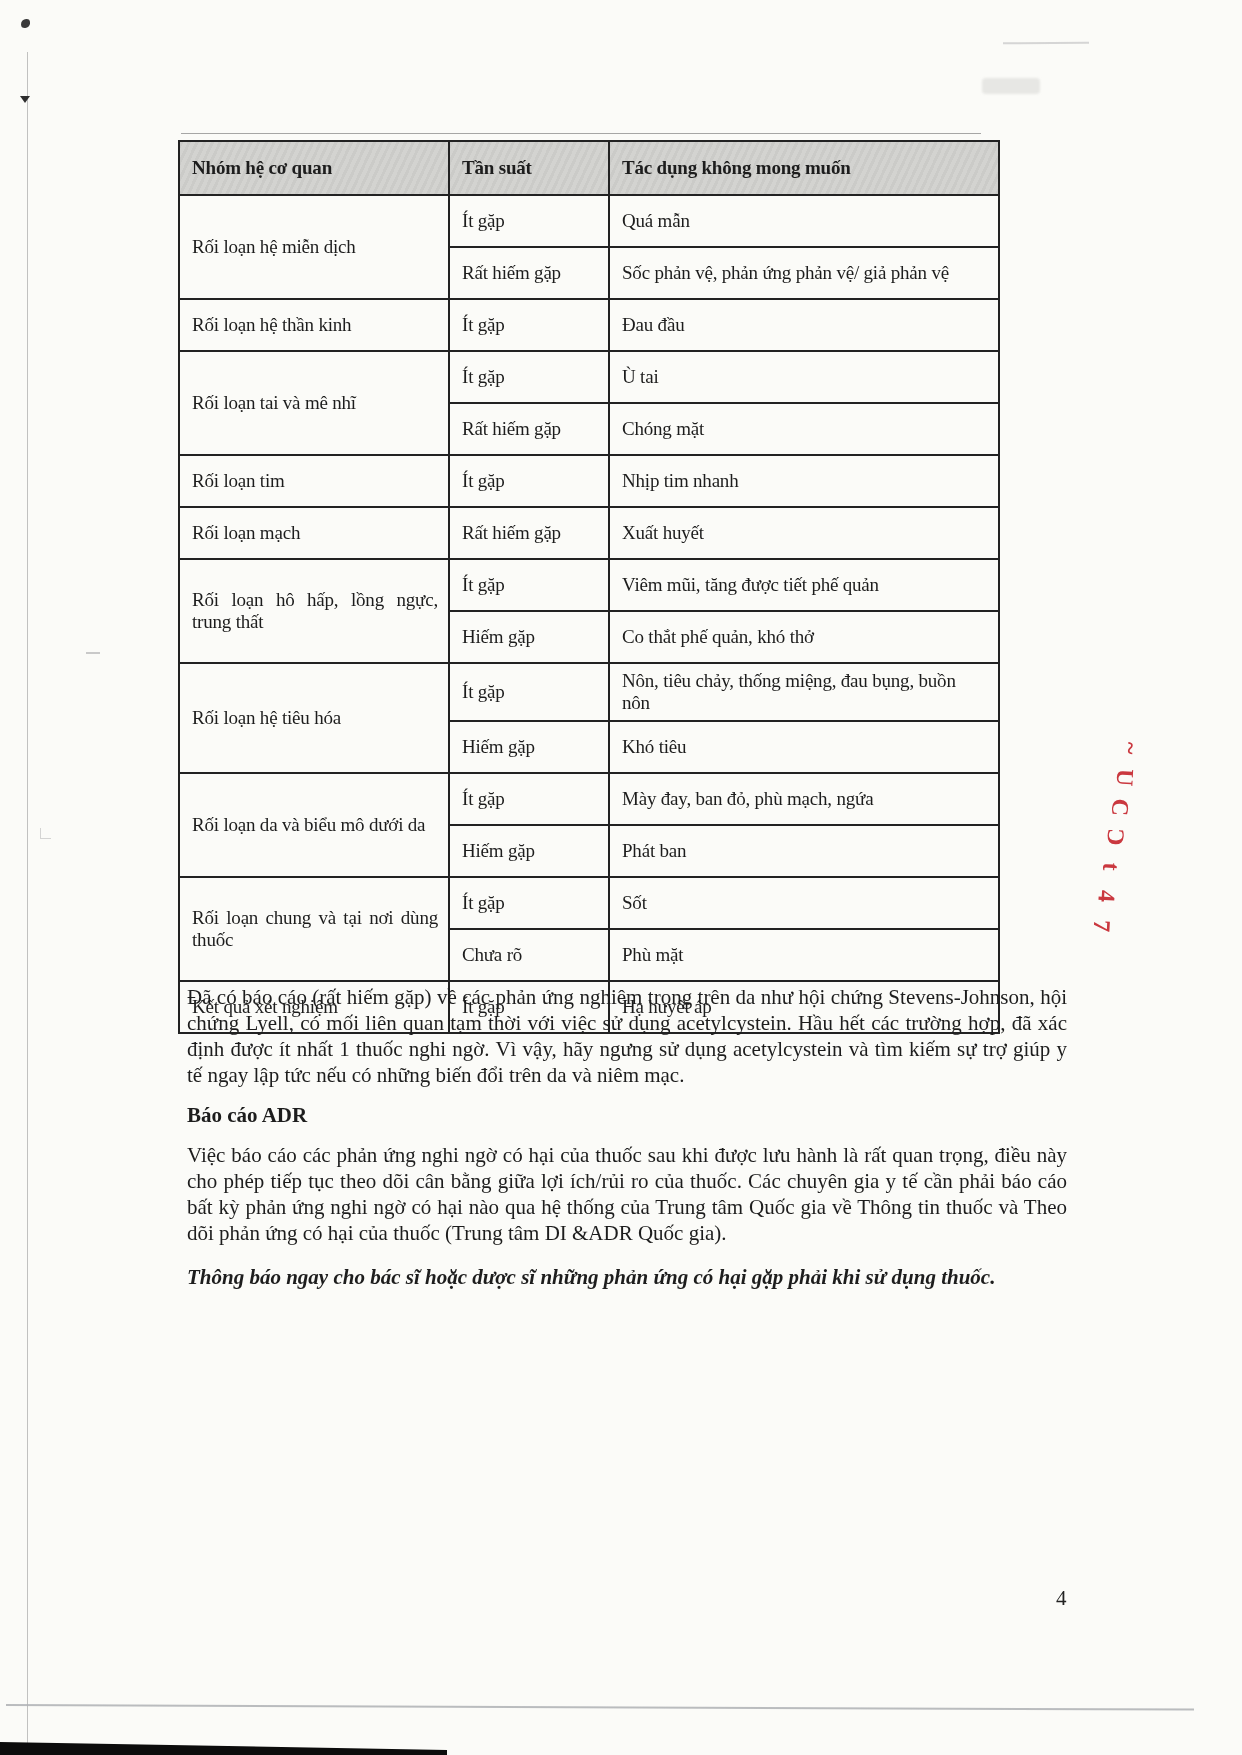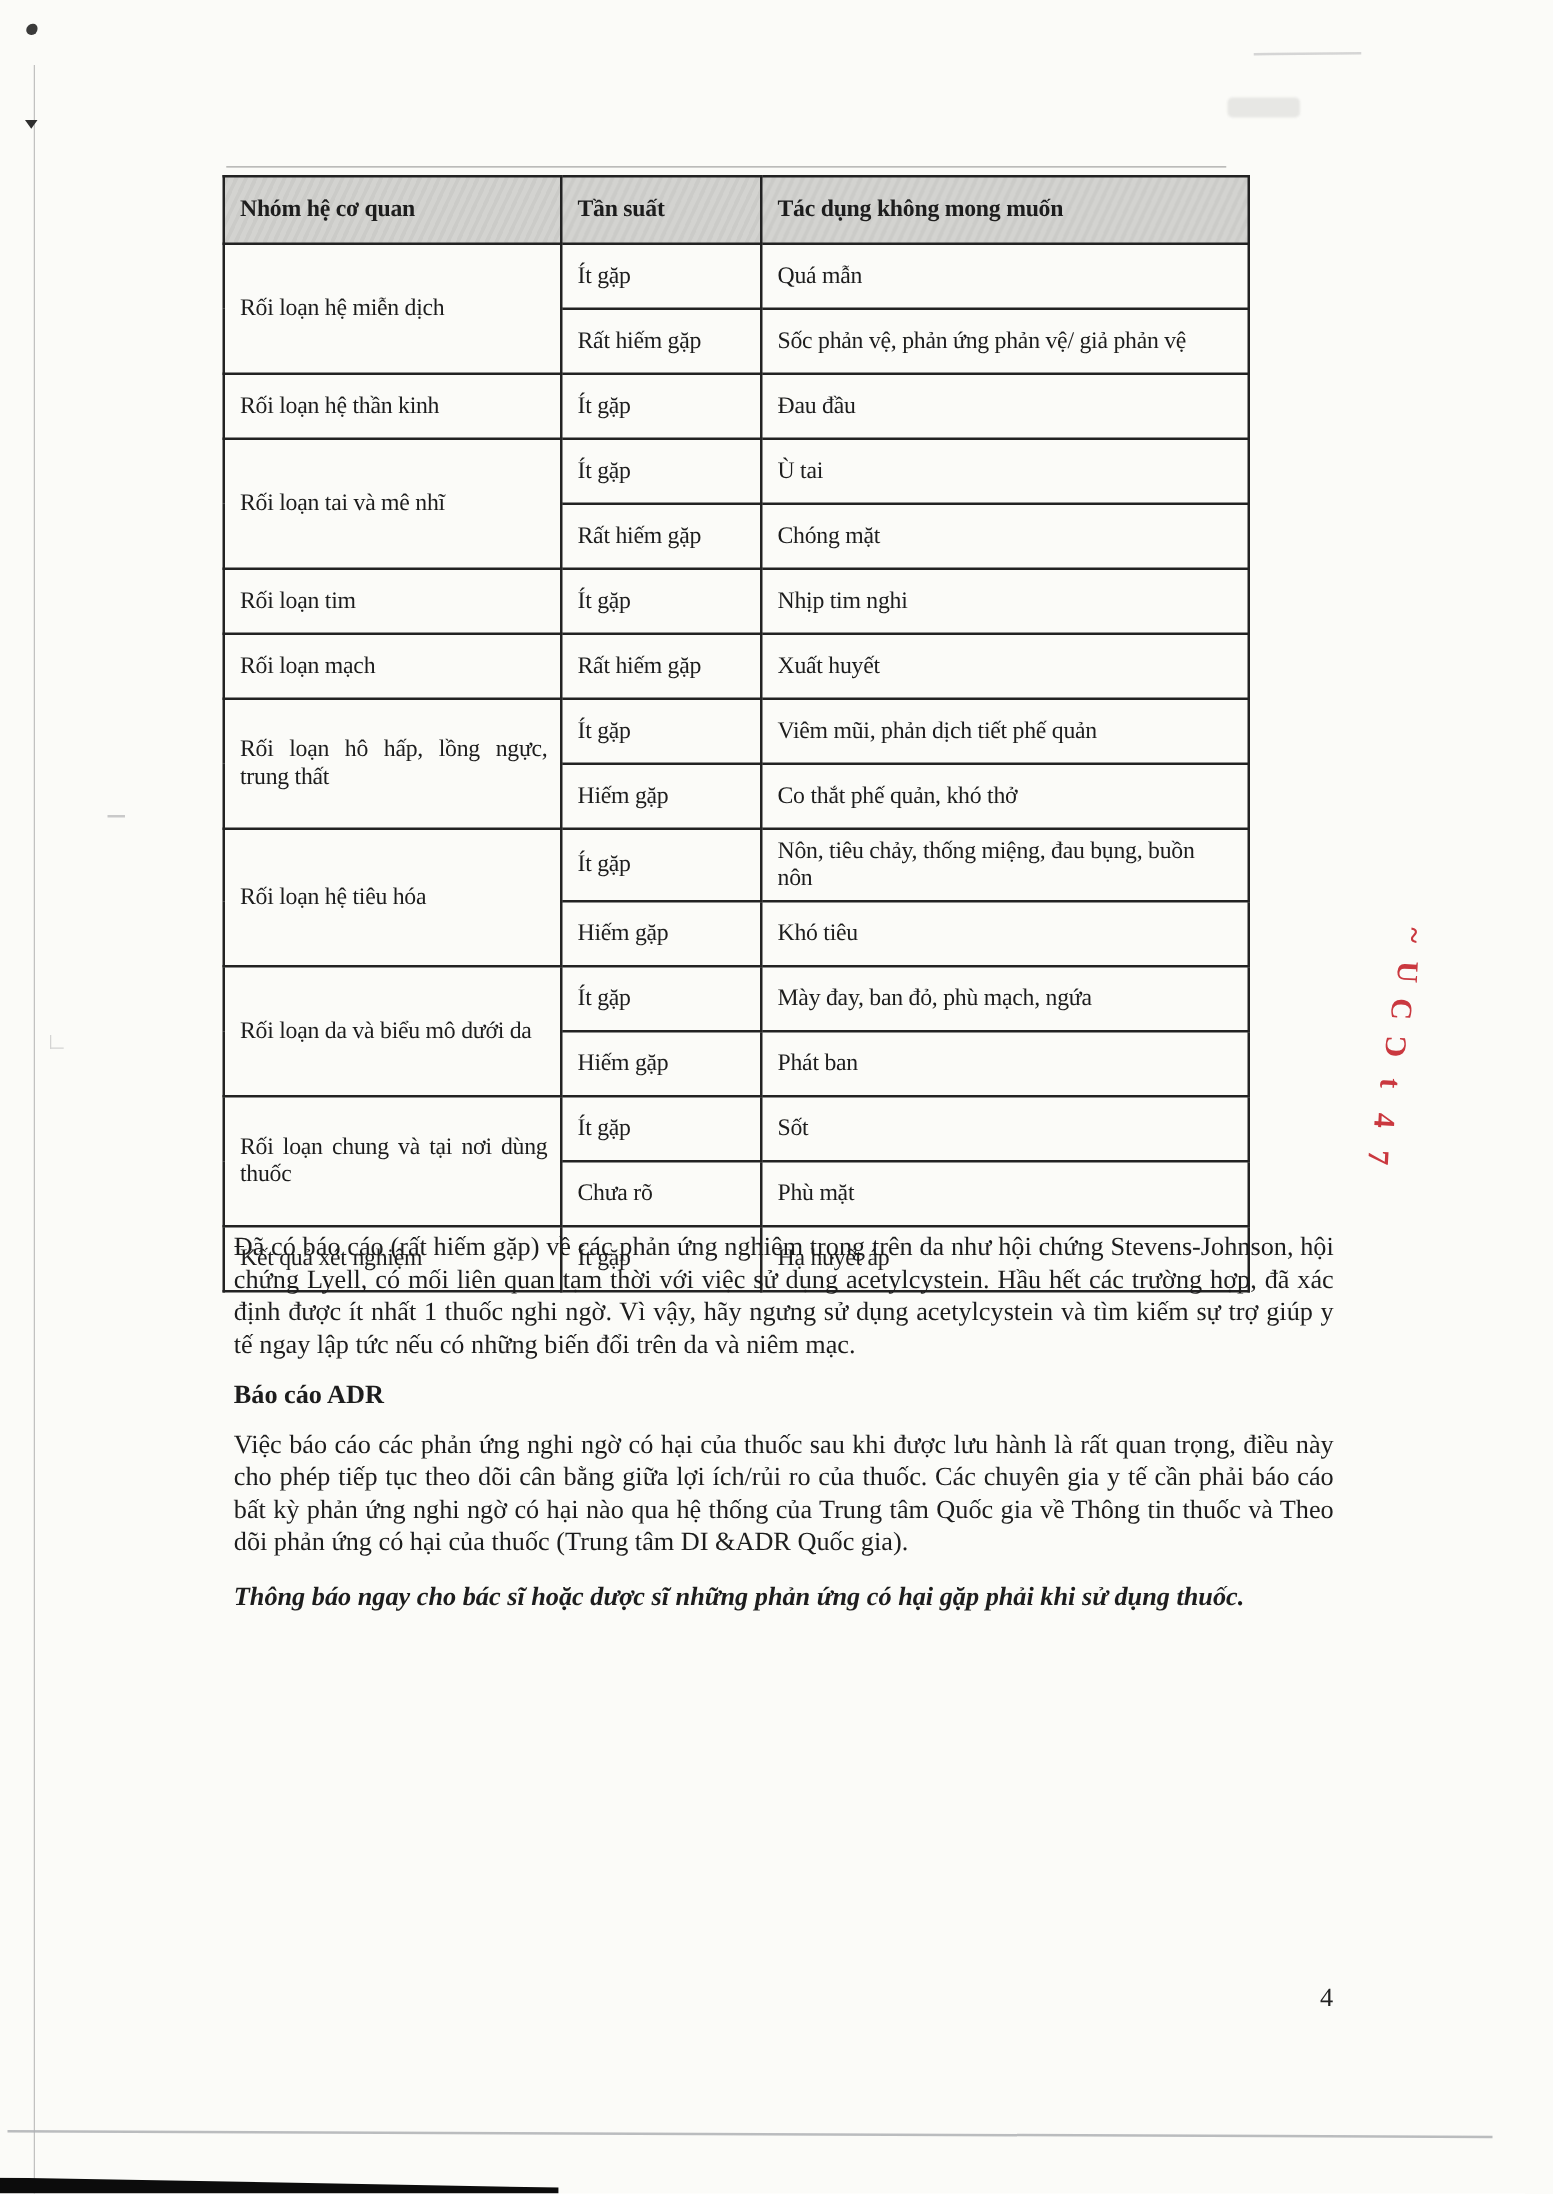--- a/index.html
+++ b/index.html
@@ -157,31 +157,31 @@
           <td>Ít gặp</td>
           <td>Ù tai</td>
         </tr>
         <tr>
           <td>Rất hiếm gặp</td>
           <td>Chóng mặt</td>
         </tr>
         <tr>
           <td rowspan="1" class="organ-cell">Rối loạn tim</td>
           <td>Ít gặp</td>
-          <td>Nhịp tim nghi</td>
+          <td>Nhịp tim nhanh</td>
         </tr>
         <tr>
           <td rowspan="1" class="organ-cell">Rối loạn mạch</td>
           <td>Rất hiếm gặp</td>
           <td>Xuất huyết</td>
         </tr>
         <tr>
           <td rowspan="2" class="organ-cell">Rối loạn hô hấp, lồng ngực, trung thất</td>
           <td>Ít gặp</td>
-          <td>Viêm mũi, phản dịch tiết phế quản</td>
+          <td>Viêm mũi, tăng được tiết phế quản</td>
         </tr>
         <tr>
           <td>Hiếm gặp</td>
           <td>Co thắt phế quản, khó thở</td>
         </tr>
         <tr>
           <td rowspan="2" class="organ-cell">Rối loạn hệ tiêu hóa</td>
           <td>Ít gặp</td>
           <td>Nôn, tiêu chảy, thống miệng, đau bụng, buồn nôn</td>
         </tr>

